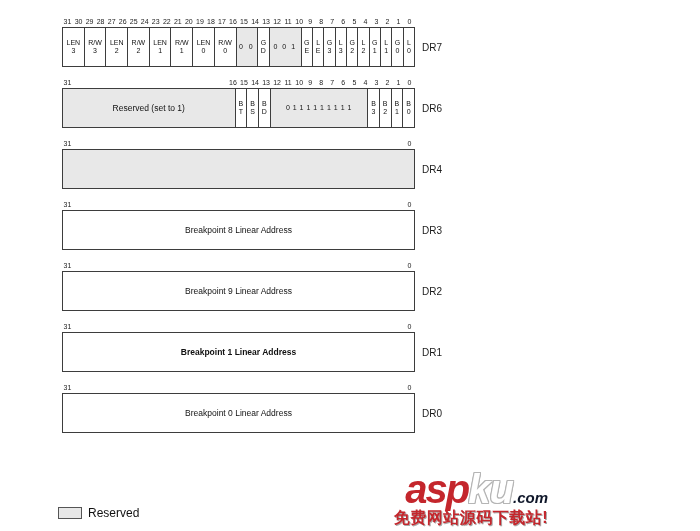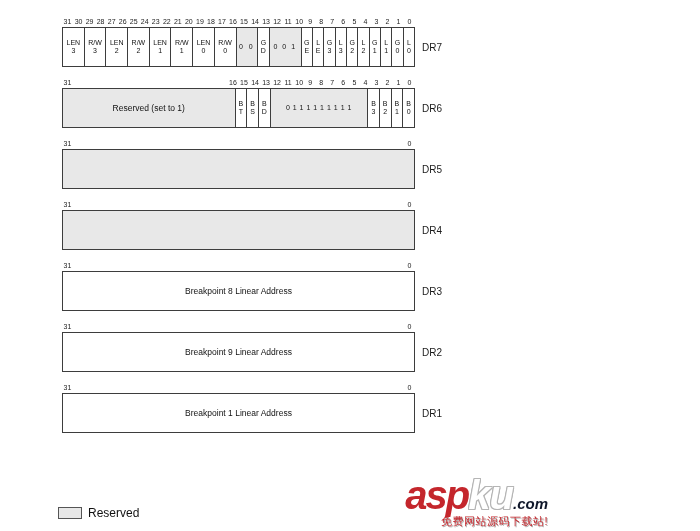--- a/index.html
+++ b/index.html
@@ -51,21 +51,21 @@
   #watermark { position: absolute; right: 4px; bottom: 2px; text-align: right; }
   .wm-line { font-style: italic; font-weight: bold; line-height: 1; white-space: nowrap; }
   .wm-asp { font-size: 40px; color: #c4262c; letter-spacing: -2px; }
   .wm-ku {
     font-size: 40px; color: #ffffff; letter-spacing: -1px;
     text-shadow: 1px 0 0 #b5b5b5, -1px 0 0 #b5b5b5, 0 1px 0 #b5b5b5, 0 -1px 0 #b5b5b5,
                  1px 1px 0 #b5b5b5, -1px -1px 0 #b5b5b5, 1px -1px 0 #b5b5b5, -1px 1px 0 #b5b5b5;
   }
   .wm-com { font-size: 15px; color: #0f172a; letter-spacing: 0; }
   .wm-tag {
-    margin-top: -1px; font-size: 11px; font-weight: normal; color: #c4262c;
+    margin-top: -1px; font-size: 16px; font-weight: bold; color: #c4262c;
     text-shadow: 1px 1px 0 #aaa; letter-spacing: 0.5px; white-space: nowrap;
   }
 </style>
 </head>
 <body>
 
 <div id="screen">
 
   <div id="diagram">
       <div class="reg-row">
@@ -249,30 +249,20 @@
         <div class="reg-label">DR6</div>
       </div>
       <div class="reg-row">
         <div class="ticks">
           <span class="tick" style="left: 1.5625%;">31</span>
           <span class="tick" style="left: 98.4375%;">0</span>
         </div>
         <div class="boxrow">
           <div class="cell shaded" style="flex: 32 0 0px;"></div>
         </div>
-        <div class="reg-label">DR5</div>
-      </div>
-      <div class="reg-row">
-        <div class="ticks">
-          <span class="tick" style="left: 1.5625%;">31</span>
-          <span class="tick" style="left: 98.4375%;">0</span>
-        </div>
-        <div class="boxrow">
-          <div class="cell shaded" style="flex: 32 0 0px;"></div>
-        </div>
         <div class="reg-label">DR4</div>
       </div>
       <div class="reg-row">
         <div class="ticks">
           <span class="tick" style="left: 1.5625%;">31</span>
           <span class="tick" style="left: 98.4375%;">0</span>
         </div>
         <div class="boxrow">
           <div class="cell lg" style="flex: 32 0 0px;">
             <div class="cl">Breakpoint 8 Linear Address</div>
@@ -291,25 +281,37 @@
           </div>
         </div>
         <div class="reg-label">DR2</div>
       </div>
       <div class="reg-row">
         <div class="ticks">
           <span class="tick" style="left: 1.5625%;">31</span>
           <span class="tick" style="left: 98.4375%;">0</span>
         </div>
         <div class="boxrow">
+          <div class="cell lg" style="flex: 32 0 0px; font-weight: bold;">
+            <div class="cl">Breakpoint 1 Linear Address</div>
+          </div>
+        </div>
+        <div class="reg-label">DR1</div>
+      </div>
+      <div class="reg-row">
+        <div class="ticks">
+          <span class="tick" style="left: 1.5625%;">31</span>
+          <span class="tick" style="left: 98.4375%;">0</span>
+        </div>
+        <div class="boxrow">
           <div class="cell lg" style="flex: 32 0 0px;">
-            <div class="cl">Breakpoint 1 Linear Address</div>
-          </div>
-        </div>
-        <div class="reg-label">DR1</div>
+            <div class="cl">Breakpoint 0 Linear Address</div>
+          </div>
+        </div>
+        <div class="reg-label">DR0</div>
       </div>
     </div>
 
   <div id="legend">
     <span class="swatch"></span>
     <span class="legend-label">Reserved</span>
   </div>
 
   <div id="watermark">
     <div class="wm-line"><span class="wm-asp">asp</span><span class="wm-ku">ku</span><span class="wm-com">.com</span></div>

